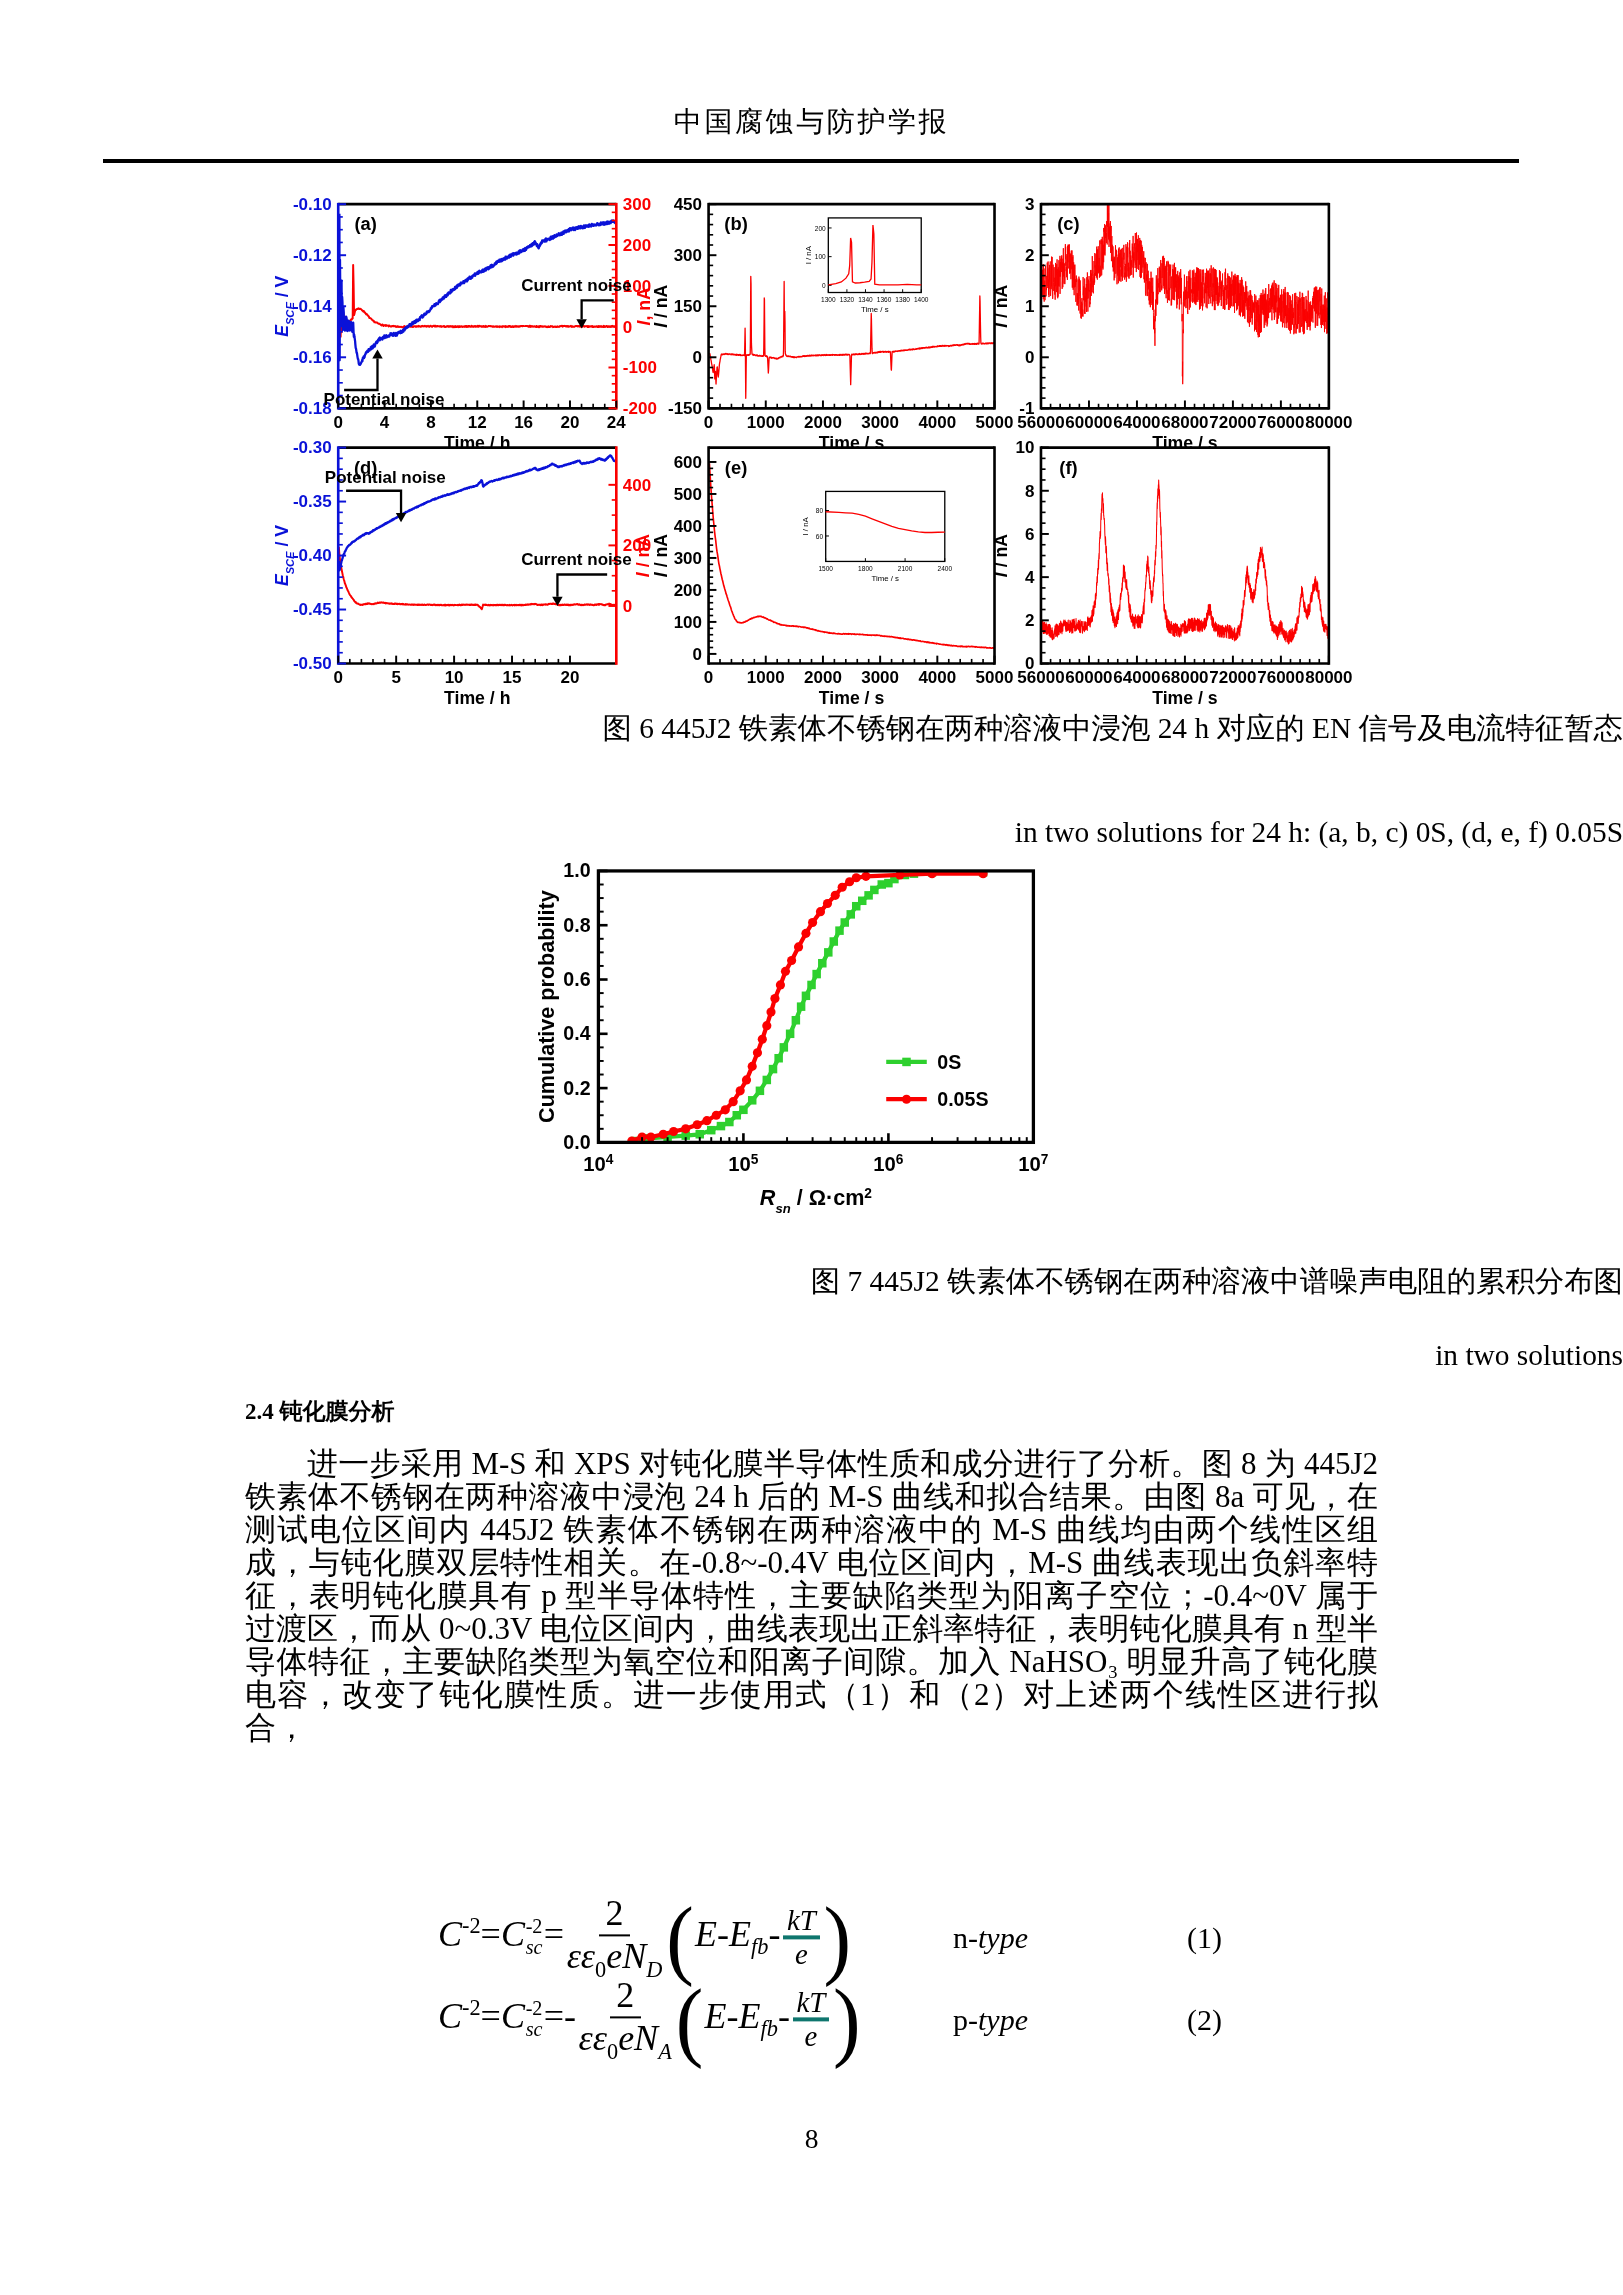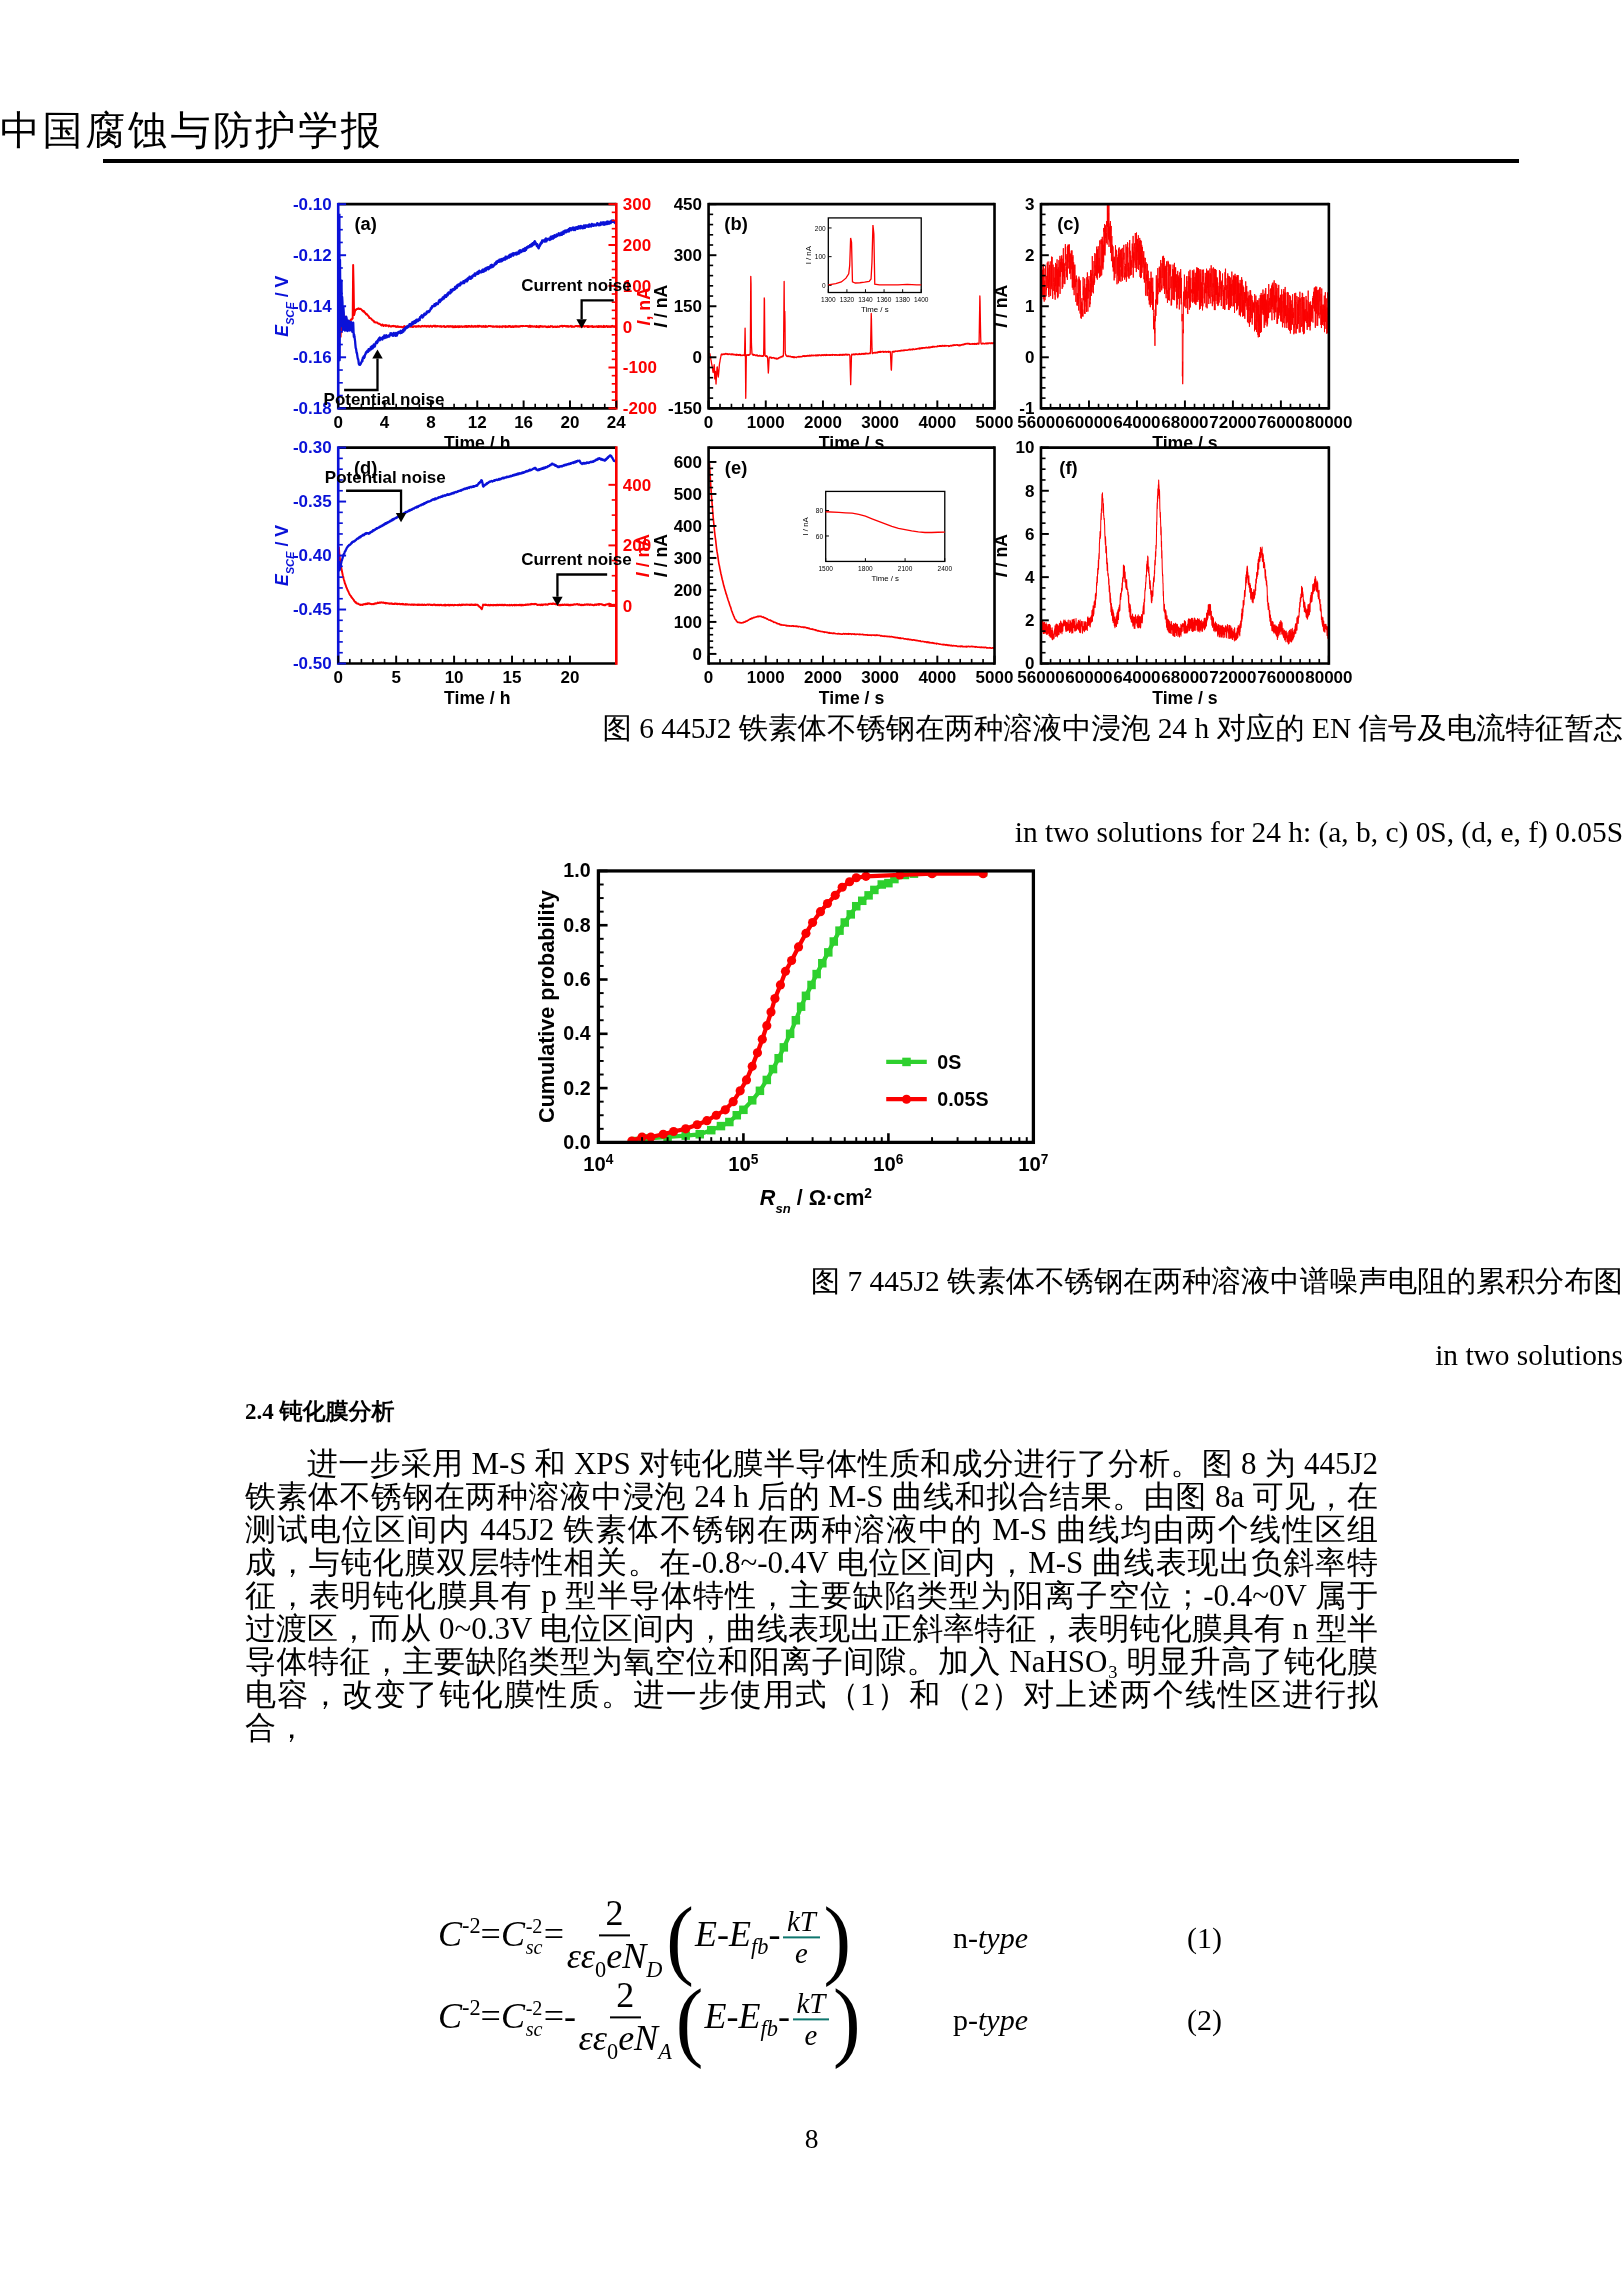--- a/index.html
+++ b/index.html
@@ -1,34 +1,34 @@
 <!DOCTYPE html>
 <html style="font-size:10.5px"><head>
 <meta charset="utf-8">
 <style>
   html,body{margin:0;padding:0;background:#9a9a9a;}
   .page{position:relative;width:1623px;height:2295px;background:#ffffff;margin:0 auto;
         font-family:"Liberation Serif",serif;color:#000;overflow:hidden;}
-  .header{position:absolute;top:103px;left:0;width:100%;font-size:40px;letter-spacing:2.6px;}
+  .header{position:absolute;top:103px;left:0;width:100%;text-align:center;font-size:28px;letter-spacing:2.6px;}
   .rule{position:absolute;top:159px;left:103px;width:1416px;height:3.9px;background:#000;}
   .figsvg{position:absolute;}
   #fig6{left:249px;top:178px;}
   #fig7{left:533px;top:851px;}
   .cap{position:absolute;left:0;width:100%;text-align:right;font-size:29.4px;}
   .heading{position:absolute;left:245px;top:1396px;font-size:23px;font-weight:bold;}
   .para{position:absolute;left:245px;top:1447px;width:1133px;font-size:31px;line-height:33px;
         text-align:justify;text-indent:2em;}
   .eqrow{position:absolute;left:245px;width:1133px;height:85px;}
   .eqmain{position:absolute;left:193px;top:50%;transform:translateY(-50%);font-size:36px;white-space:nowrap;}
   .eqtype{position:absolute;left:708px;top:50%;transform:translateY(-50%);font-size:30px;}
   .eqno{position:absolute;left:942px;top:50%;transform:translateY(-50%);font-size:30px;}
   .fr{display:inline-flex;flex-direction:column;align-items:center;vertical-align:middle;line-height:1.15;margin:0 2.6px;}
   .fr>span:first-child{border-bottom:2.6px solid #000;padding:0 6.5px;}
   .fr.sm{font-size:80%;line-height:1.05;}
-  .fr.sm>span:first-child{border-bottom:2px solid #0f766e;padding:0 3.9px;}
+  .fr.sm>span:first-child{border-bottom:4px solid #0f766e;padding:0 3.9px;}
   .ss{display:inline-flex;flex-direction:column;font-size:56%;line-height:1.05;vertical-align:middle;margin:0 1.3px 0 0.7px;}
   .bigp{font-size:230%;font-weight:400;vertical-align:middle;display:inline-block;transform:scaleY(1.08);line-height:0.8;margin:0 1.3px;}
   sup,sub{font-size:62%;}
   .pageno{position:absolute;top:2123px;left:0;width:100%;text-align:center;font-size:27.5px;}
 </style>
 </head>
 <body>
 
 <div class="page">
   <div class="header">中国腐蚀与防护学报</div>

